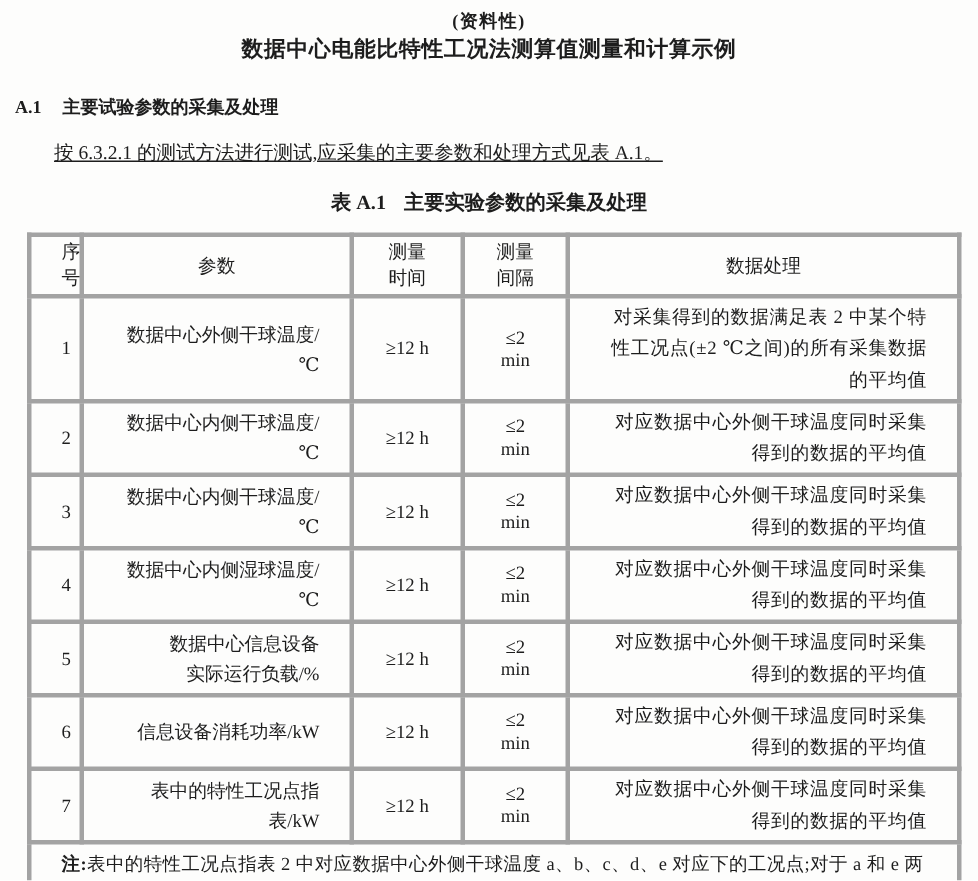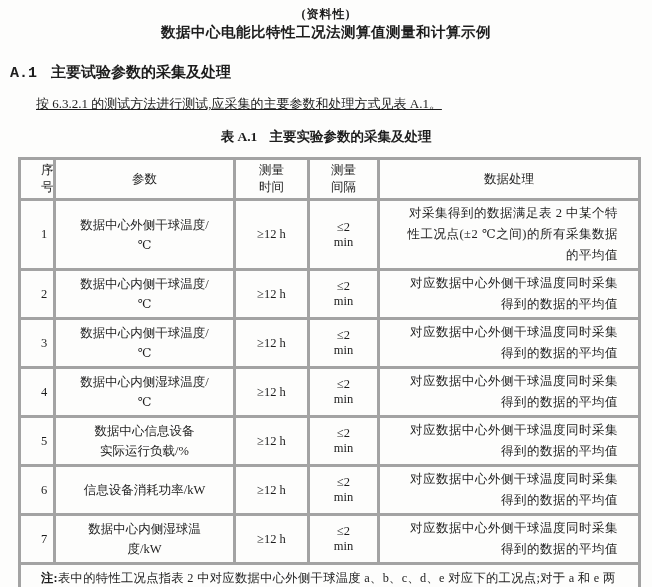--- a/index.html
+++ b/index.html
@@ -27,23 +27,22 @@
     letter-spacing: 1px;
   }
   .appendix-heading {
     margin-top: 0;
     font-size: 14.5px;
     font-weight: bold;
     letter-spacing: 0.5px;
   }
   .section-row {
     margin: 21px 0 0 10px;
-    font-size: 15px;
+    font-size: 12px;
     font-weight: bold;
-    font-family: Liberation Mono, monospace;
   }
   .section-number { margin-right: 14px; }
   .body-paragraph {
     margin: 13px 14px 0 10px;
     font-size: 13px;
     text-indent: 2em;
     line-height: 1.4;
     text-decoration: underline;
   }
   .table-caption {
@@ -62,21 +61,21 @@
     border-bottom: 3px solid #2e2e2e;
   }
   .spec-table th, .spec-table td {
     border: 3px solid #a3a3a3;
     padding: 2px 20px;
     font-weight: normal;
   }
   .spec-table thead tr { height: 31px; }
   .spec-table tbody tr.data-row { height: 42px; }
   .c-no, .c-time, .c-interval, .c-param, th { text-align: center; }
-  .c-param { white-space: pre-line; line-height: 1.6; }
+  .c-param { white-space: pre-line; line-height: 1.6; text-align: right; }
   .c-proc {
     text-align: right;
     padding: 3px 9px;
     line-height: 1.68;
     letter-spacing: 0.5px;
   }
   .note-cell { padding: 6px 14px 9px 40px; }
   .note-body {
     font-size: 12.3px;
     line-height: 1.95;
@@ -160,21 +159,21 @@
       </tr>
       <tr class="data-row">
         <td class="c-no">6</td>
         <td class="c-param">信息设备消耗功率/kW</td>
         <td class="c-time">≥12 h</td>
         <td class="c-interval">≤2 min</td>
         <td class="c-proc">对应数据中心外侧干球温度同时采集得到的数据的平均值</td>
       </tr>
       <tr class="data-row">
         <td class="c-no">7</td>
-        <td class="c-param">数据中心内侧湿球温度/kW</td>
+        <td class="c-param">表中的特性工况点指表/kW</td>
         <td class="c-time">≥12 h</td>
         <td class="c-interval">≤2 min</td>
         <td class="c-proc">对应数据中心外侧干球温度同时采集得到的数据的平均值</td>
       </tr>
       <tr>
         <td class="note-cell" colspan="5">
           <div class="note-body">
             <span class="note-label">注:</span><span>表中的特性工况点指表 2 中对应数据中心外侧干球温度 a、b、c、d、e 对应下的工况点;对于 a 和 e 两个特性点,当所在城市温度达不到 35 ℃或−5 ℃的情况时,数据中心外侧干球温度为采集数据中“≥30 ℃”或“&lt;0 ℃”所有数据的平均值。</span>
           </div>
         </td>

